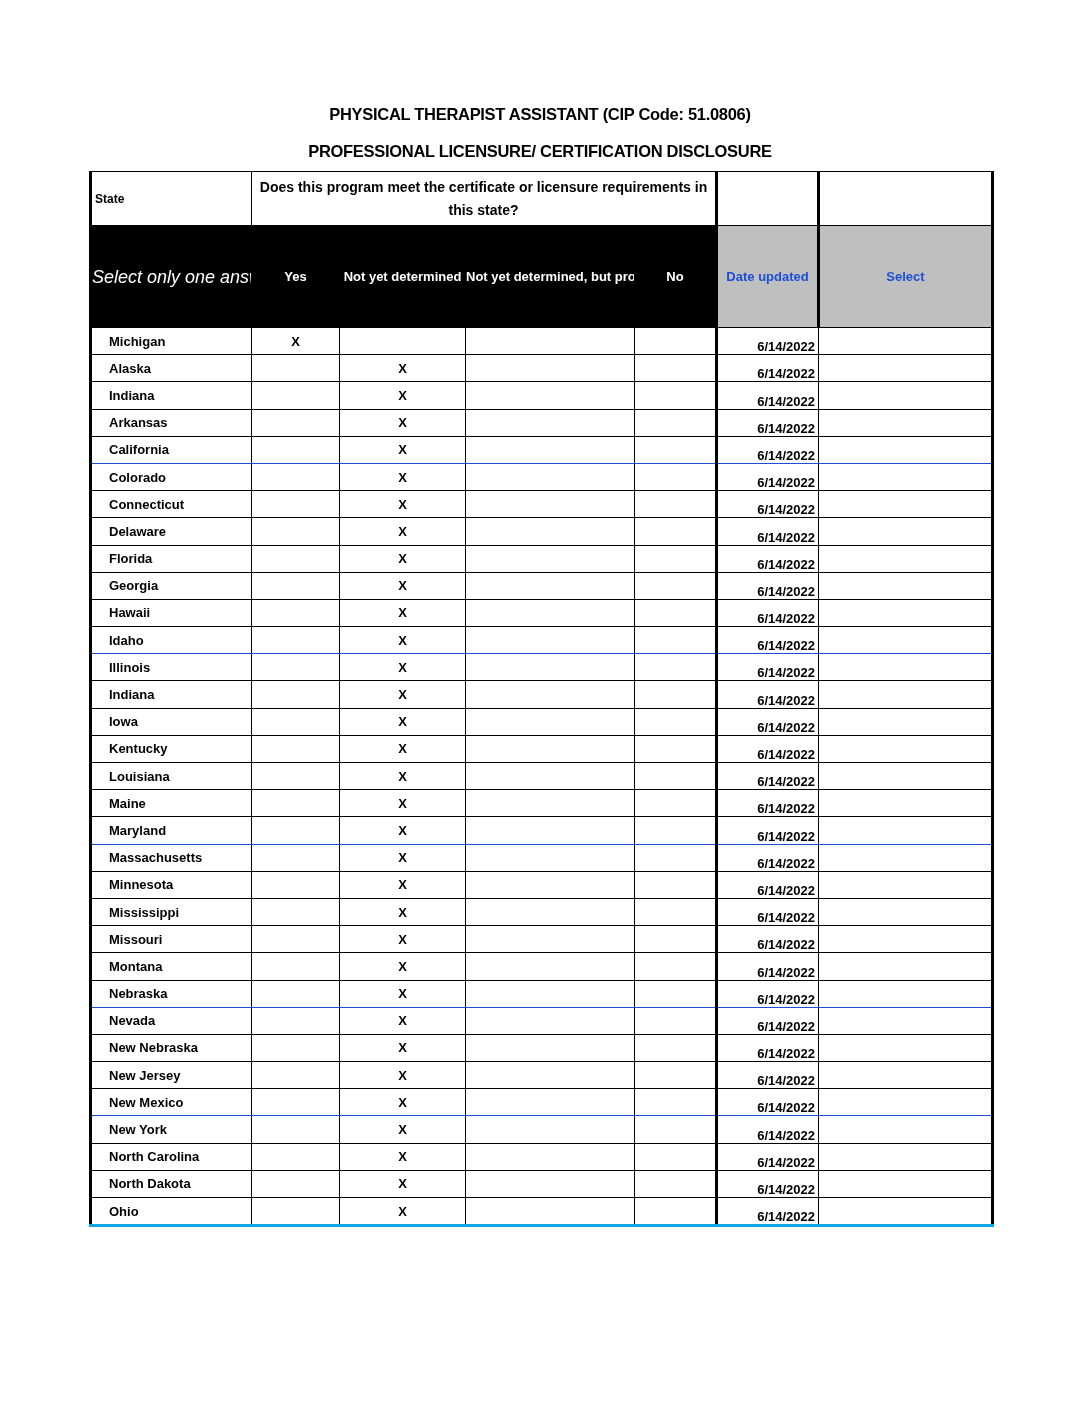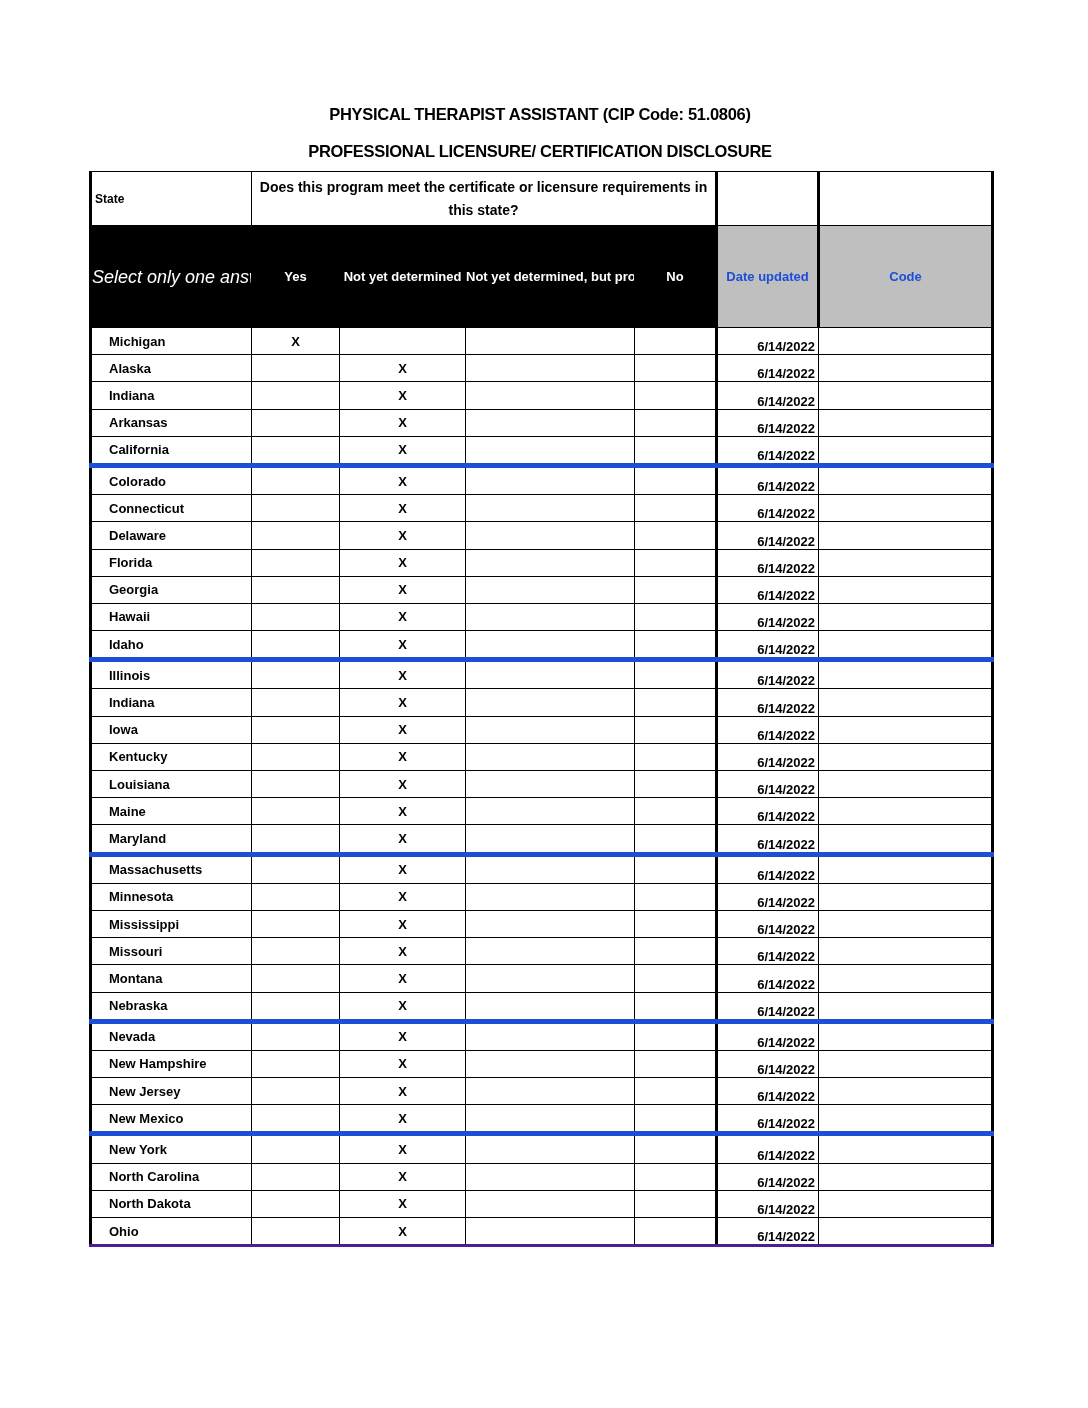--- a/index.html
+++ b/index.html
@@ -23,22 +23,22 @@
   .hdr1 .blank-h.last { border-right:3px solid #000; }
   .hdr2 td { height:101px; background:#000; color:#fff; text-align:center; white-space:normal; line-height:20px; font-size:13.5px; }
   .hdr2 .instr { font-weight:normal; font-style:italic; font-size:18px; line-height:26px; border-left:3px solid #000; }
   .hdr2 .gray { background:#bfbfbf; color:#1d4ed8; border-left:3px solid #000; }
   .hdr2 .gray.last { border-right:3px solid #000; }
   tr.row td { height:26.2px; }
   tr.row td.state { padding-left:17px; border-left:3px solid #000; }
   tr.row td.mark { text-align:center; }
   tr.row td.date { text-align:right; padding-right:3px; vertical-align:bottom; border-left:3px solid #000; }
   tr.row td.notes { border-right:3px solid #000; }
-  tr.row.thick td { border-bottom:5px solid #1d4ed8; }
-  tr.row.last td { border-bottom:3px solid #4c1d95; }
+  tr.row.thick td { border-bottom:1px solid #1d4ed8; }
+  tr.row.last td { border-bottom:3px solid #0ea5e9; }
 </style>
 </head>
 <body>
 
 <div class="title t1">PHYSICAL THERAPIST ASSISTANT (CIP Code: 51.0806)</div>
 <div class="title t2">PROFESSIONAL LICENSURE/ CERTIFICATION  DISCLOSURE</div>
 
 <table class="grid">
   <colgroup>
     <col class="c-state">
@@ -56,21 +56,21 @@
       <td class="blank-h"></td>
       <td class="blank-h last"></td>
     </tr>
     <tr class="hdr2">
       <td class="instr">Select only one answer per state. →</td>
       <td>Yes</td>
       <td>Not yet determined</td>
       <td>Not yet determined, but program meets national standard and/or AL licensure may offer reciprocity</td>
       <td>No</td>
       <td class="gray">Date  updated</td>
-      <td class="gray last">Code</td>
+      <td class="gray last">Select</td>
     </tr>
   <tr class="row">
         <td class="state">Michigan</td>
         <td class="mark">X</td>
         <td class="mark"></td>
         <td class="mark"></td>
         <td class="mark"></td>
         <td class="date">6/14/2022</td>
         <td class="notes"></td>
       </tr>
@@ -293,21 +293,21 @@
       <tr class="row">
         <td class="state">Nevada</td>
         <td class="mark"></td>
         <td class="mark">X</td>
         <td class="mark"></td>
         <td class="mark"></td>
         <td class="date">6/14/2022</td>
         <td class="notes"></td>
       </tr>
       <tr class="row">
-        <td class="state">New Hampshire</td>
+        <td class="state">New Nebraska</td>
         <td class="mark"></td>
         <td class="mark">X</td>
         <td class="mark"></td>
         <td class="mark"></td>
         <td class="date">6/14/2022</td>
         <td class="notes"></td>
       </tr>
       <tr class="row">
         <td class="state">New Jersey</td>
         <td class="mark"></td>

